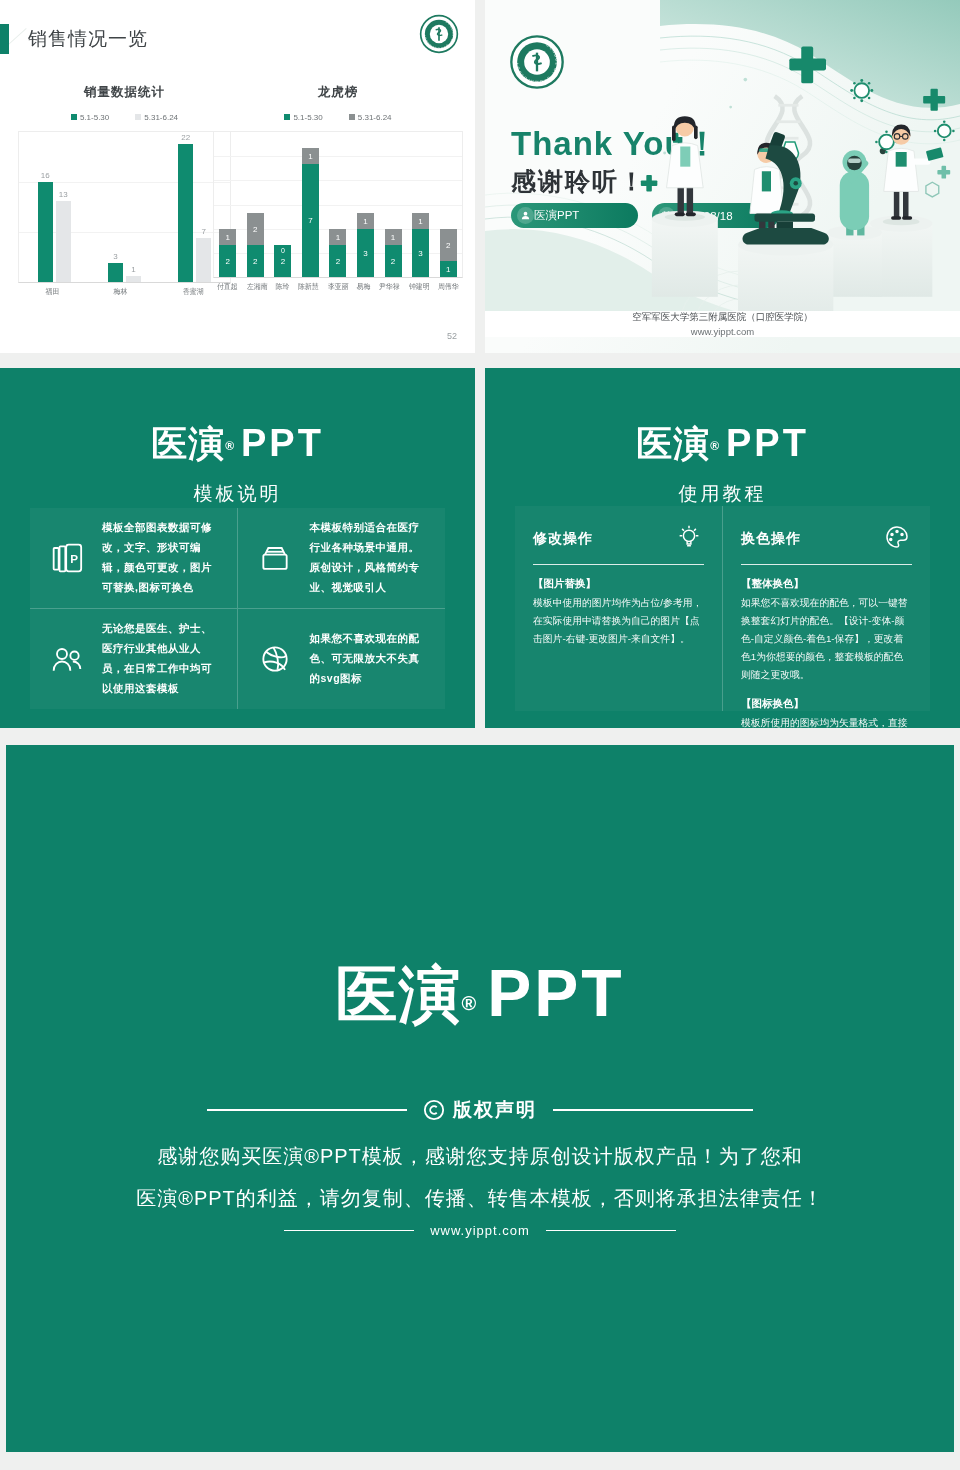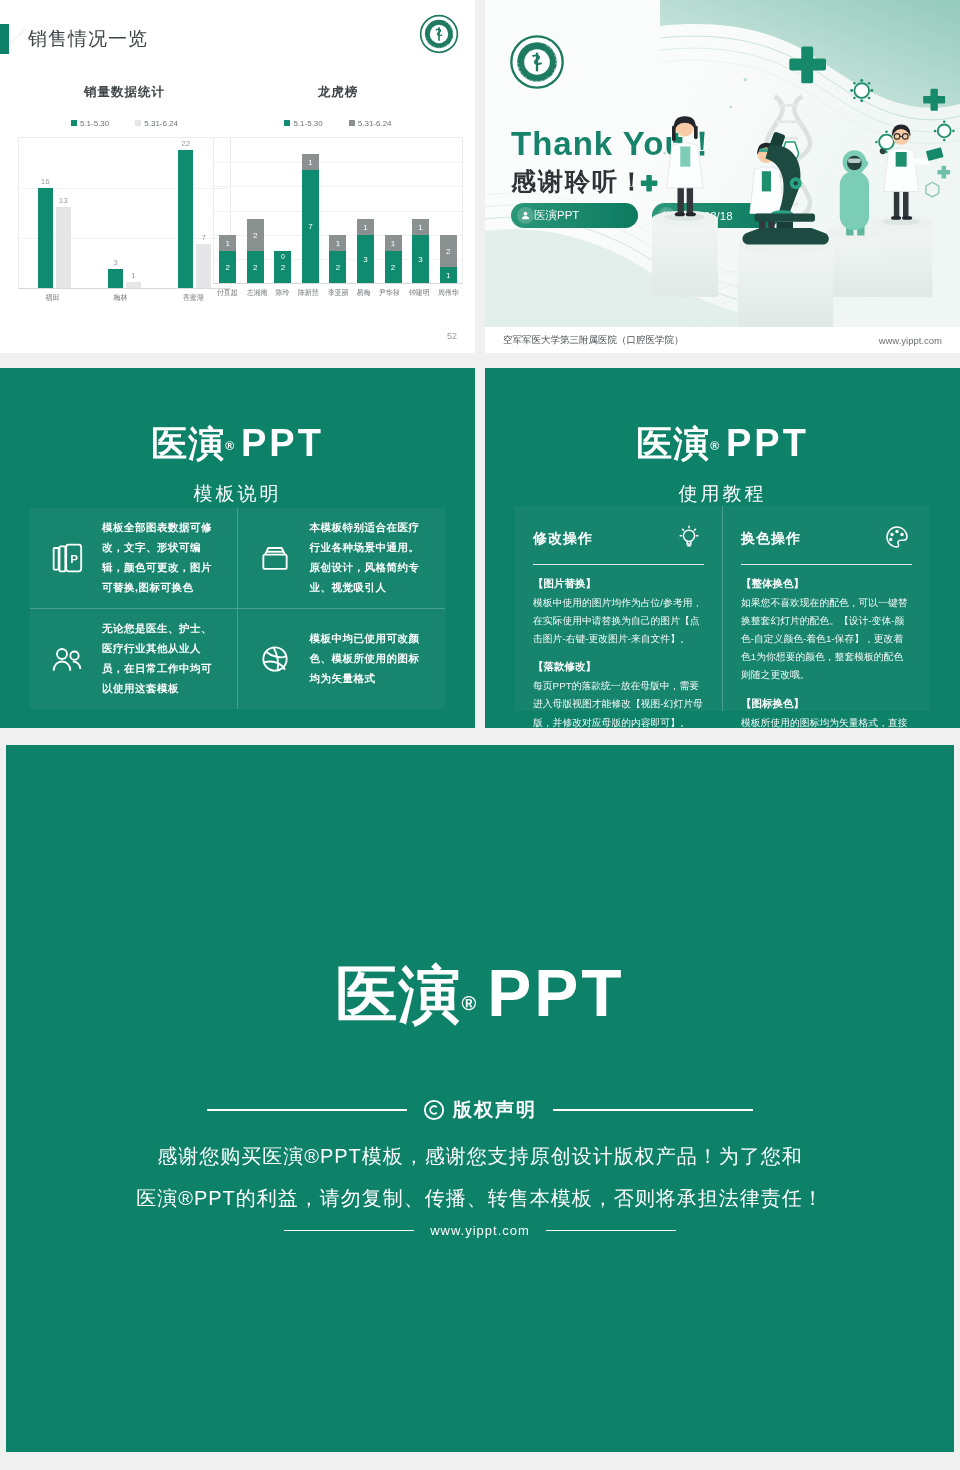--- a/index.html
+++ b/index.html
@@ -20,21 +20,21 @@
 
   
   .title-bar{position:absolute;left:0;top:24px;width:9px;height:30px;background:#0E8169;}
   .slide-title{position:absolute;left:28px;top:26px;font-size:19px;color:#3F4447;letter-spacing:1px;}
   .diag-line{position:absolute;left:26px;top:28px;width:1px;height:150px;background:#E9EFEC;transform:rotate(48deg);transform-origin:top left;}
   .seal{position:absolute;}
   .chart{position:absolute;}
   #chart-a{left:18px;top:84px;width:213px;height:230px;}
   #chart-b{left:213px;top:84px;width:250px;height:230px;}
   .chart-title{text-align:center;font-size:12.5px;color:#3F4447;font-weight:bold;letter-spacing:1px;}
-  .legend{display:flex;justify-content:center;gap:26px;margin-top:16px;height:12px;}
+  .legend{display:flex;justify-content:center;gap:26px;margin-top:10px;height:12px;}
   .legend-item{display:flex;align-items:center;gap:3px;font-size:8px;color:#6E7376;}
   .legend-swatch{width:6px;height:6px;display:inline-block;}
   .plot{position:relative;margin-top:8px;border:1px solid #EDEDED;border-bottom:1px solid #D9D9D9;}
   .plot-a{height:150px;}
   .plot-b{height:145px;}
   .gridline{position:absolute;left:0;right:0;height:1px;background:#F2F2F2;}
   .bars-row{position:absolute;left:0;right:0;bottom:0;top:0;display:flex;align-items:flex-end;justify-content:space-around;}
   .bar-group{display:flex;align-items:flex-end;gap:3px;}
   .bar-col{display:flex;flex-direction:column;align-items:center;justify-content:flex-end;}
   .bar-val{font-size:8px;color:#9A9FA2;margin-bottom:2px;line-height:1;margin-top:28px;}
@@ -48,21 +48,21 @@
 
   
   .deco{position:absolute;pointer-events:none;}
   .thanks-seal{position:absolute;left:24px;top:34px;}
   .thanks-en{position:absolute;left:26px;top:122px;font-size:33px;font-weight:bold;color:#17836A;letter-spacing:1px;}
   .thanks-cn{position:absolute;left:26px;top:165px;font-size:25px;font-weight:bold;color:#2E3337;letter-spacing:2px;}
   .pill-row{position:absolute;left:26px;top:203px;display:flex;gap:14px;}
   .pill{display:flex;align-items:center;height:25px;min-width:105px;border-radius:13px;
         background:linear-gradient(90deg,#2B9779,#0C7A5F);color:#FFF;font-size:11.5px;padding:0 16px 0 6px;gap:0;}
   .pill-ic{width:17px;height:17px;border-radius:50%;background:rgba(255,255,255,.18);display:flex;align-items:center;justify-content:center;flex:0 0 17px;}
-  .slide-footer{position:absolute;left:0;right:0;bottom:0;height:26px;background:#FFFFFF;display:flex;align-items:center;justify-content:space-between;padding:0 18px;box-sizing:border-box;}
+  .slide-footer{position:absolute;left:0;right:0;bottom:16px;height:26px;background:#FFFFFF;display:flex;align-items:center;justify-content:space-between;padding:0 18px;box-sizing:border-box;flex-direction:column;}
   .slide-footer .f-left{font-size:9.5px;color:#4A4F52;}
   .slide-footer .f-right{font-size:9.5px;color:#6B7174;}
   .ill-wrap{position:absolute;right:2px;top:40px;width:330px;height:290px;}
 
   
   .logo{color:#FFFFFF;text-align:center;font-weight:bold;letter-spacing:1px;}
   .logo .lg-cn{font-size:36px;}
   .logo sup{font-size:12px;vertical-align:super;}
   .logo .lg-en{font-size:38px;letter-spacing:3px;margin-left:6px;}
   .green-sub{color:#FFFFFF;text-align:center;font-size:19px;letter-spacing:3px;margin-top:12px;}
@@ -498,21 +498,21 @@
       </div>
       <div class="note-cell">
         <span class="note-ic">
           <svg width="40" height="40" viewBox="0 0 48 48" fill="none" stroke="#FFF" stroke-width="2.2">
             <circle cx="24" cy="24" r="14"></circle>
             <path d="M13 15 c8 7 22 9 24 5"></path>
             <path d="M11 28 c10 -3 21 1 25 9"></path>
             <path d="M22 10 c5 8 7 20 5 27"></path>
           </svg>
         </span>
-        <span class="note-text">模板中均已使用可改颜色、模板所使用的图标均为矢量格式</span>
+        <span class="note-text">如果您不喜欢现在的配色、可无限放大不失真的svg图标</span>
       </div>
     </div>
 </div>
 
 <div class="slide" id="slide-tutorial">
   <div class="logo" style="margin-top:52px">
     <span class="lg-cn">医演</span><sup>®</sup><span class="lg-en">PPT</span>
   </div>
   <div class="green-sub">使用教程</div>
   <div class="tut-wrap" id="tut-wrap">
@@ -528,24 +528,20 @@
               <line x1="35" y1="22" x2="39" y2="22"></line>
               <line x1="13" y1="11" x2="16" y2="14"></line>
               <line x1="35" y1="11" x2="32" y2="14"></line>
             </svg></span>
         </div>
         <div class="tut-rule"></div>
         <div class="tut-sec">
           <div class="tut-sec-head">【图片替换】</div>
           <div class="tut-sec-body">模板中使用的图片均作为占位/参考用，在实际使用中请替换为自己的图片【点击图片-右键-更改图片-来自文件】。</div>
         </div>
-        <div class="tut-sec">
-          <div class="tut-sec-head">【落款修改】</div>
-          <div class="tut-sec-body">每页PPT的落款统一放在母版中，需要进入母版视图才能修改【视图-幻灯片母版，并修改对应母版的内容即可】。</div>
-        </div>
       </div>
       <div class="tut-col">
         <div class="tut-head">
           <span class="tut-title">换色操作</span>
           <span><svg width="30" height="30" viewBox="0 0 48 48" fill="none" stroke="#FFF" stroke-width="2.4">
               <path d="M24 8 a16 16 0 1 0 0 32 c3 0 3 -3 2 -5 c-1.5 -3 0 -6 4 -6 h4 c3 0 6 -2 6 -6 A16 16 0 0 0 24 8 z"></path>
               <circle cx="16" cy="20" r="1.6" fill="#FFF"></circle>
               <circle cx="24" cy="15" r="1.6" fill="#FFF"></circle>
               <circle cx="32" cy="20" r="1.6" fill="#FFF"></circle>
               <circle cx="14" cy="28" r="1.6" fill="#FFF"></circle>

